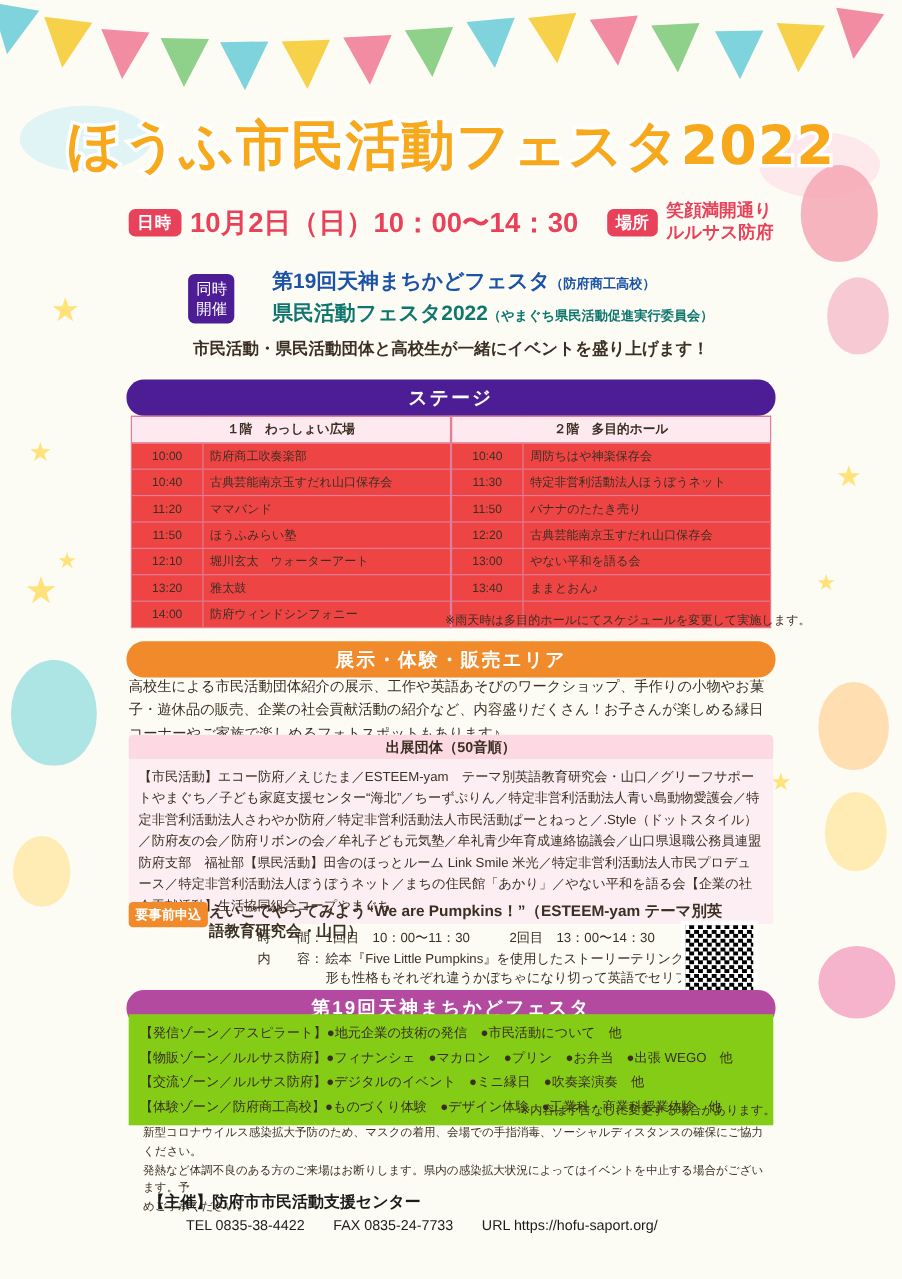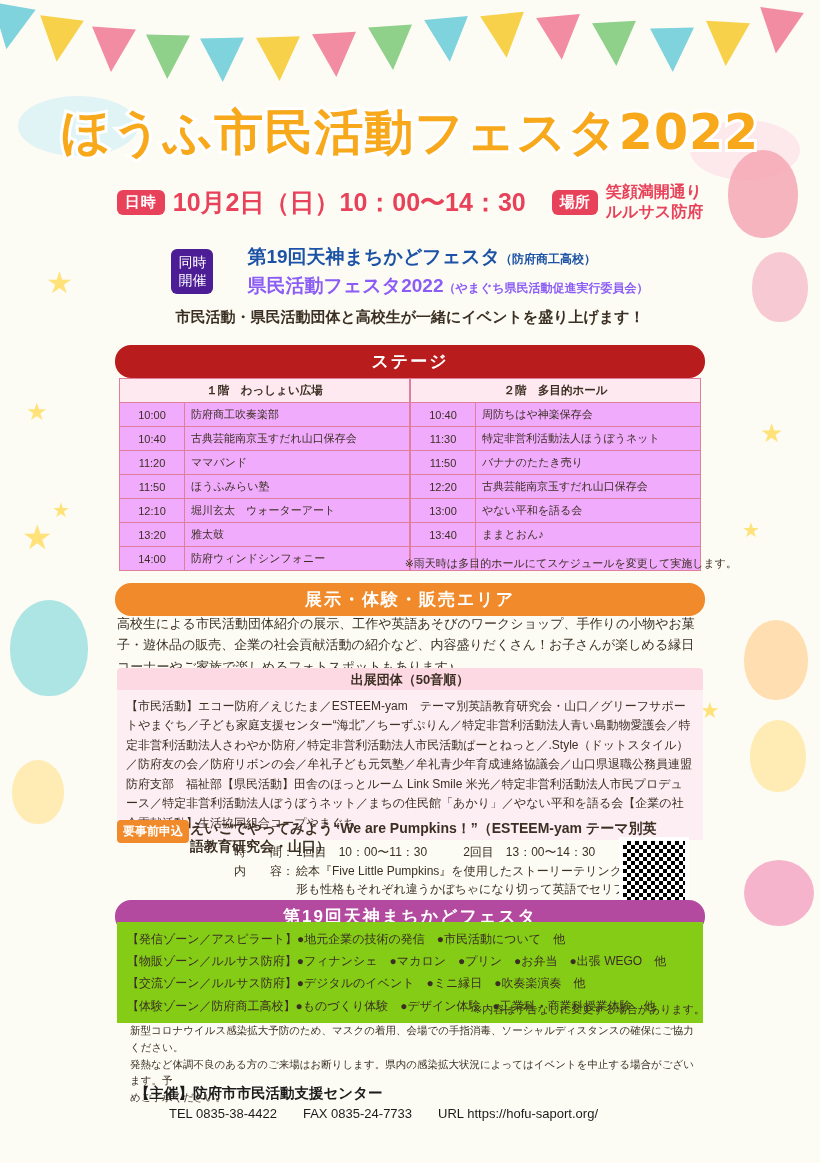--- a/index.html
+++ b/index.html
@@ -34,33 +34,33 @@
   .date-text{display:inline-block;font-size:25px;font-weight:bold;color:#e8425a;vertical-align:middle;margin-right:26px;}
   .place-pill{display:inline-block;background:#e8425a;color:#fff;font-size:15px;font-weight:bold;border-radius:6px;padding:3px 8px;vertical-align:middle;margin-right:8px;}
   .place-text{display:inline-block;font-size:16px;font-weight:bold;color:#e8425a;vertical-align:middle;text-align:left;line-height:1.25;}
 
   
   .joint{position:absolute;top:243px;left:0;width:820px;text-align:center;font-size:0;}
   .joint-pill{display:inline-block;background:#4c1d95;color:#fff;font-size:14px;font-weight:normal;border-radius:6px;padding:5px 7px;vertical-align:middle;line-height:1.25;margin-right:10px;}
   .joint-lines{display:inline-block;vertical-align:middle;text-align:left;margin-left:24px;}
   .joint-line{font-size:19px;font-weight:bold;color:#1d53a6;line-height:1.5;}
   .joint-line .sub{font-size:12px;font-weight:bold;}
-  .joint-line.second{color:#8b5cf6;}
+  .joint-line.second{color:#0f766e;}
   .tagline{position:absolute;top:308px;left:0;width:820px;text-align:center;font-size:15px;font-weight:bold;color:#3b2f23;}
 
   
   .sec-head{position:absolute;left:115px;width:590px;text-align:center;color:#fff;font-weight:bold;border-radius:16px;padding:5px 0;font-size:17px;letter-spacing:2px;}
-  .sec-stage{top:345px;background:#b91c1c;}
+  .sec-stage{top:345px;background:#4c1d95;}
   .sec-exhibit{top:583px;background:#f08a2a;}
   .sec-tenjin{top:900px;background:#b449a0;}
 
   
   .stage-tables{position:absolute;top:378px;left:119px;width:582px;display:flex;gap:0;}
   .stage-col{width:291px;}
-  .stage-col table{border-collapse:collapse;width:100%;font-size:11px;background:#f0abfc;}
+  .stage-col table{border-collapse:collapse;width:100%;font-size:11px;background:#ef4444;}
   .stage-col th{background:#fde9ef;border:1px solid #e07f9b;font-weight:bold;padding:4px 0;font-size:11.5px;}
   .stage-col td{border:1px solid #e07f9b;padding:3px 6px;height:17px;}
   .stage-col td.t{width:52px;text-align:center;}
   .note{position:absolute;top:556px;left:0;width:705px;text-align:right;font-size:11px;color:#3b2f23;padding-left:32px;}
 
   
   .exh-desc{position:absolute;top:613px;left:117px;width:586px;font-size:13px;line-height:1.65;color:#3b2f23;}
 
   .exh-head{position:absolute;top:668px;left:117px;width:586px;text-align:center;background:#fdd9e3;border-radius:4px;font-size:13px;font-weight:bold;padding:3px 0;color:#3b2f23;}
   .exh-body{position:absolute;top:690px;left:117px;width:586px;background:#fdeef3;font-size:12px;line-height:1.62;padding:7px 9px;box-sizing:border-box;color:#3b2f23;}

